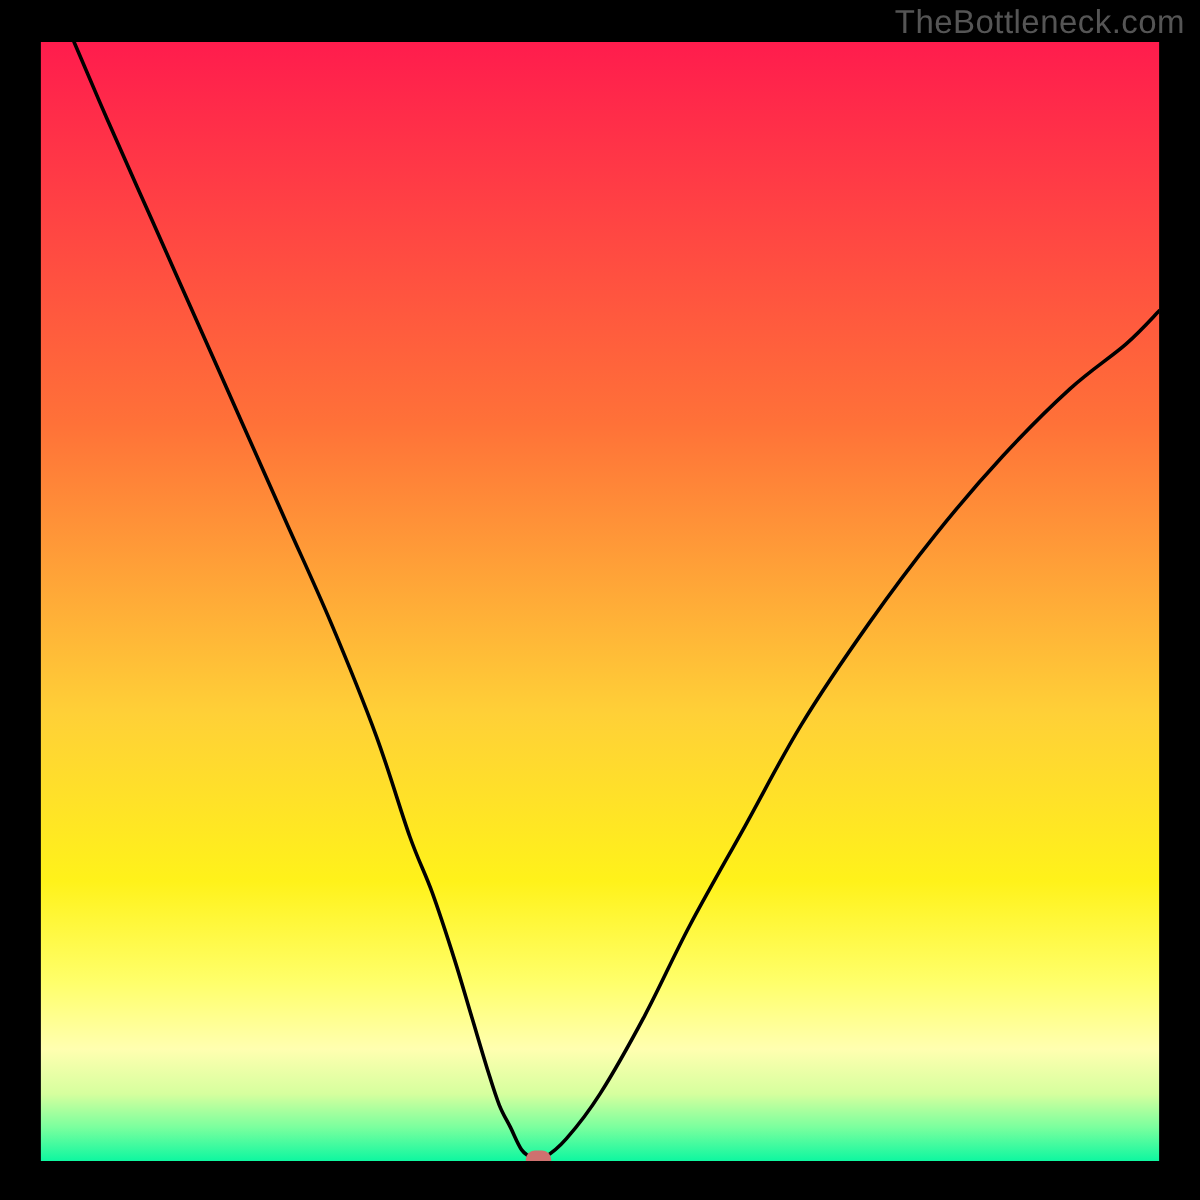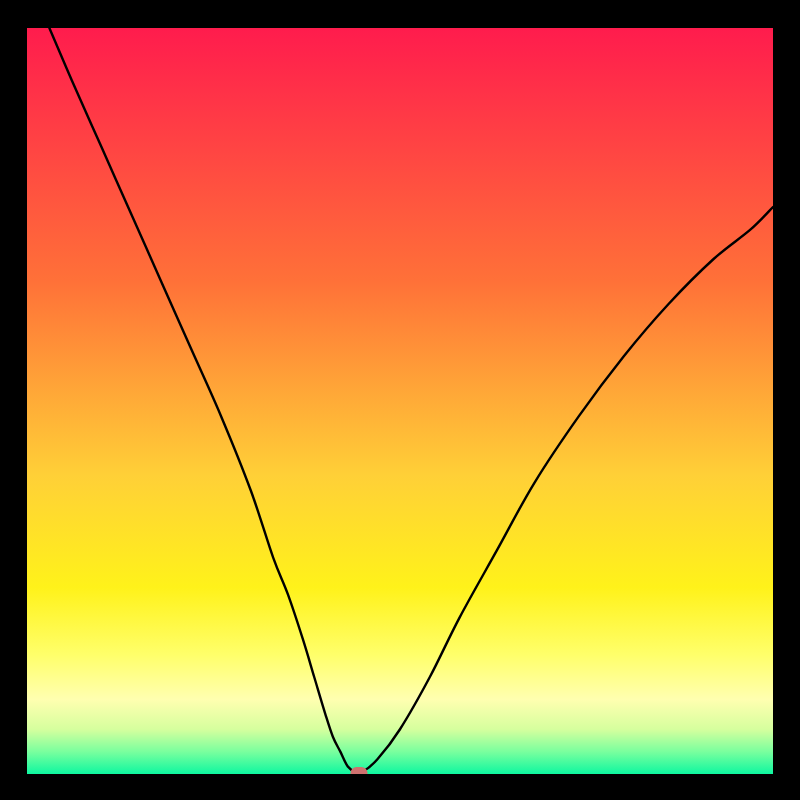--- a/index.html
+++ b/index.html
@@ -44,20 +44,21 @@
     background: #cf716f;
     border-radius: 6px;
     transform: translate(-50%, -50%);
     z-index: 4;
   }
 </style>
 </head>
 <body>
 
 <div class="chart-outer">
+  <div class="watermark">TheBottleneck.com</div>
   <div class="plot-area">
     <svg id="chart-svg" width="746" height="746" viewBox="0 0 746 746">
       <defs>
         <linearGradient id="bg-grad" x1="0" y1="0" x2="0" y2="1">
             <stop offset="0%" stop-color="#ff1c4d"></stop>
             <stop offset="34%" stop-color="#ff7138"></stop>
             <stop offset="60%" stop-color="#ffd037"></stop>
             <stop offset="75%" stop-color="#fff21a"></stop>
             <stop offset="84%" stop-color="#ffff6a"></stop>
             <stop offset="90%" stop-color="#ffffb0"></stop>

